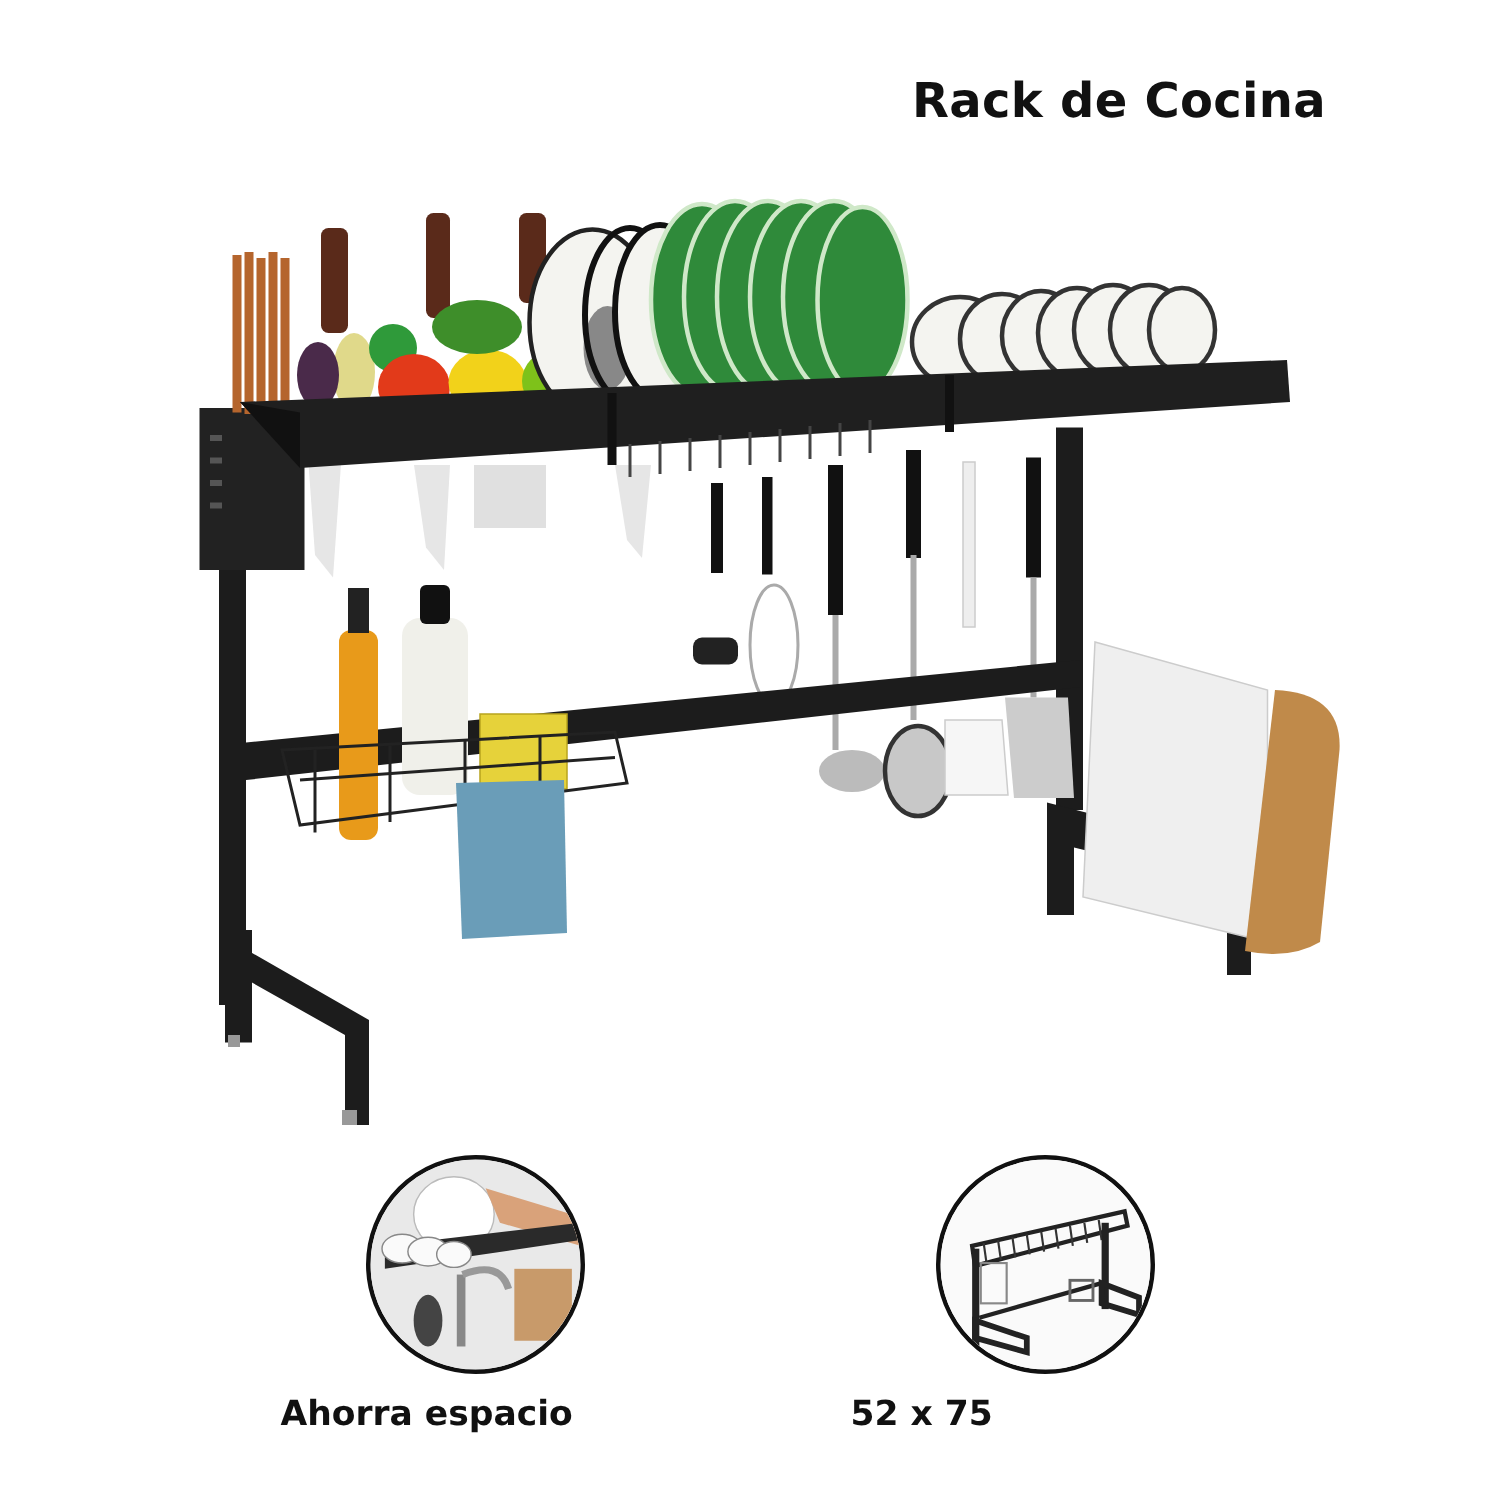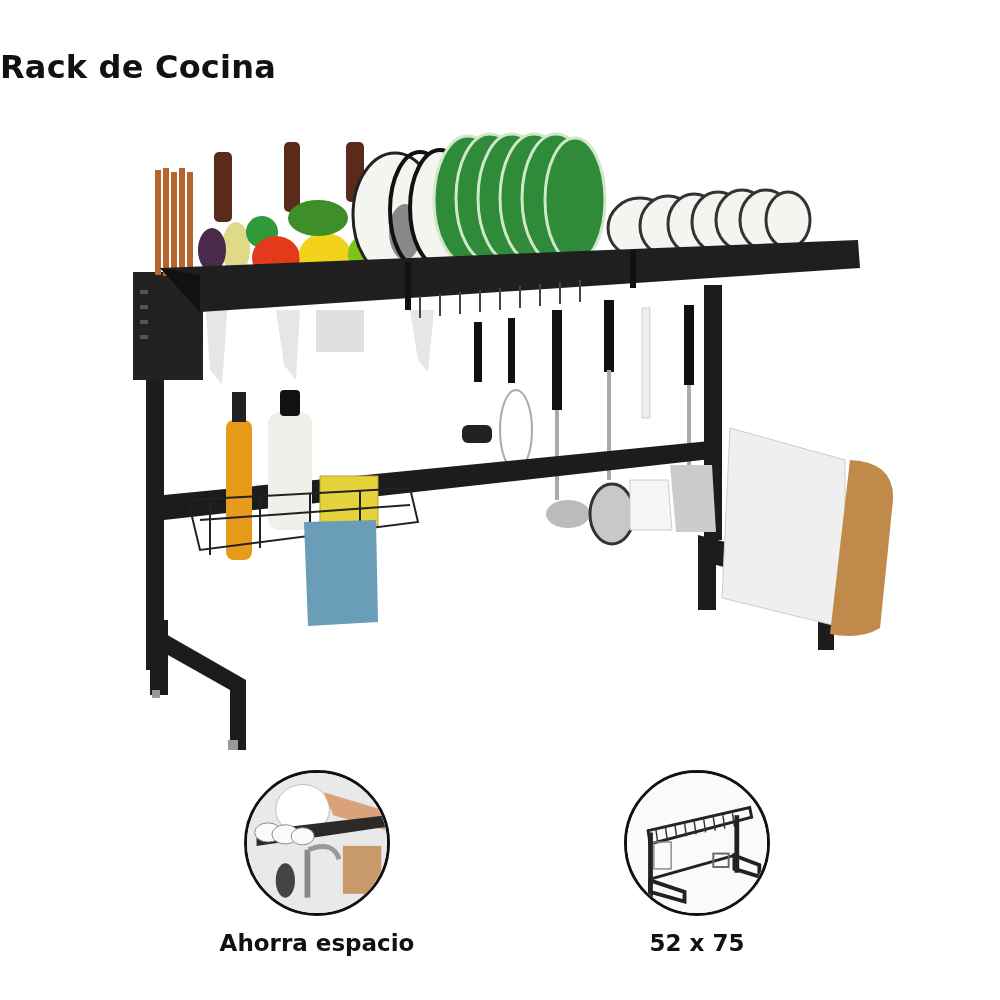--- a/index.html
+++ b/index.html
@@ -1,23 +1,23 @@
 <!DOCTYPE html>
 <html><head>
 <meta charset="utf-8">
 <style>
   html, body { margin:0; padding:0; background:#ffffff; }
   body { width:1000px; height:1000px; position:relative; overflow:hidden; font-family:"DejaVu Sans", sans-serif; }
-  .title { position:absolute; left:0; top:48px; width:884px; text-align:left; font-size:32px; font-weight:bold; color:#111; letter-spacing:0.2px; }
+  .title { position:absolute; left:0; top:48px; width:884px; text-align:right; font-size:32px; font-weight:bold; color:#111; letter-spacing:0.2px; }
   .hero { position:absolute; left:0; top:0; width:1000px; height:1000px; }
   .badge { position:absolute; width:146px; height:146px; border-radius:50%; border:3px solid #111; overflow:hidden; background:#f3f3f3; box-sizing:border-box; }
   .badge svg { width:100%; height:100%; display:block; }
   .badge-left { left:244px; top:770px; }
   .badge-right { left:624px; top:770px; background:#fafafa; }
-  .cap { position:absolute; top:930px; font-size:23px; font-weight:bold; color:#111; text-align:center; width:260px; }
+  .cap { position:absolute; top:930px; font-size:23px; font-weight:bold; color:#111; text-align:left; width:260px; }
   .cap-left { left:187px; }
   .cap-right { left:567px; }
 </style>
 </head>
 <body>
 
 <div class="title">Rack de Cocina</div>
 
 <svg class="hero" viewBox="0 0 1000 1000" xmlns="http://www.w3.org/2000/svg">
 

